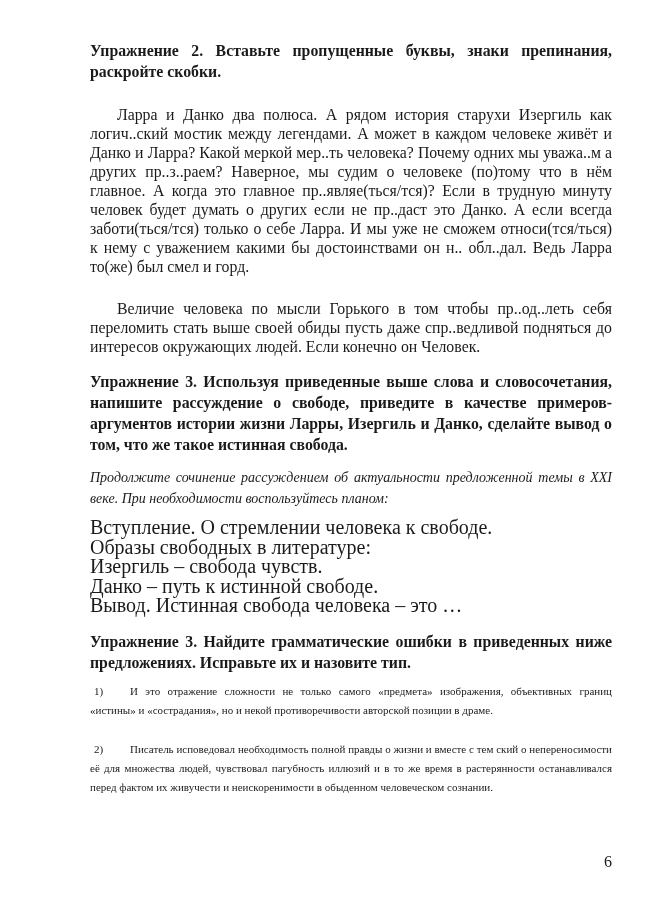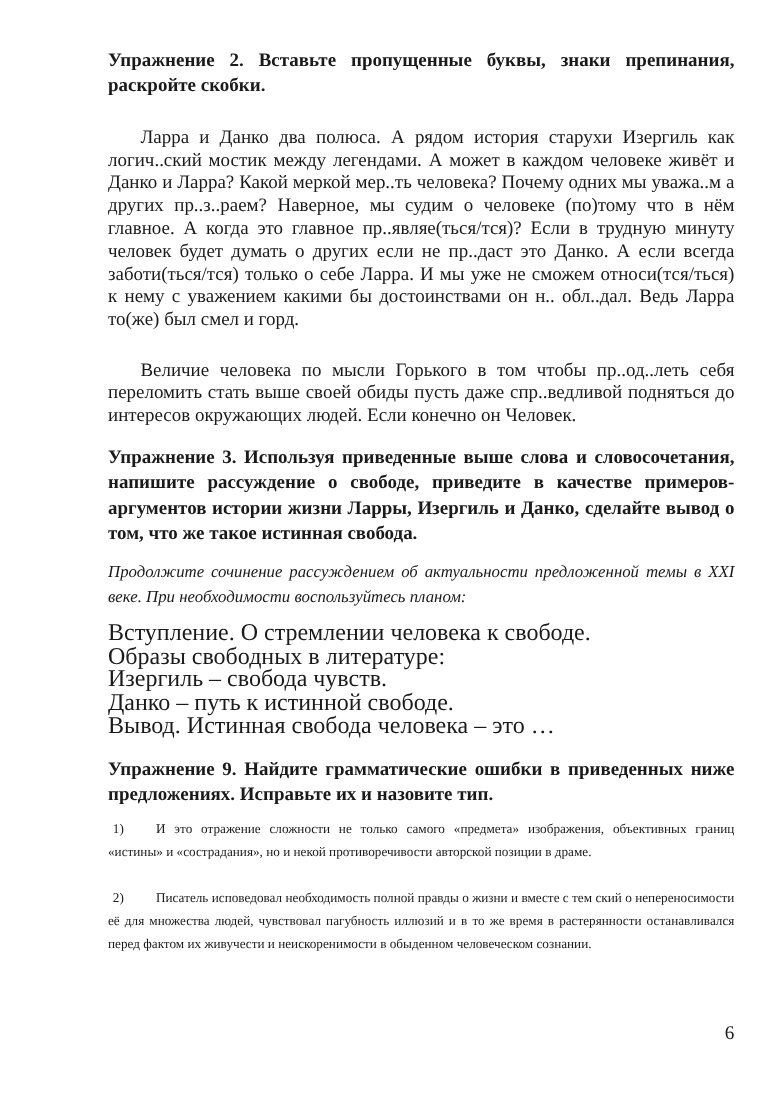--- a/index.html
+++ b/index.html
@@ -92,21 +92,21 @@
     <p class="intro-italic">Продолжите сочинение рассуждением об актуальности предложенной темы в XXI веке. При необходимости воспользуйтесь планом:</p>
 
     <div>
       <p class="plan-line">Вступление. О стремлении человека к свободе.</p>
       <p class="plan-line">Образы свободных в литературе:</p>
       <p class="plan-line">Изергиль – свобода чувств.</p>
       <p class="plan-line">Данко – путь к истинной свободе.</p>
       <p class="plan-line">Вывод. Истинная свобода человека – это …</p>
     </div>
 
-    <p class="heading mt mb">Упражнение 9. Найдите грамматические ошибки в приведенных ниже предложениях. Исправьте их и назовите тип.</p>
+    <p class="heading mt mb">Упражнение 3. Найдите грамматические ошибки в приведенных ниже предложениях. Исправьте их и назовите тип.</p>
 
     <p class="list-item"><span class="item-num">1)</span><span>И это отражение сложности не только самого «предмета» изображения, объективных границ «истины» и «сострадания», но и некой противоречивости авторской позиции в драме.</span></p>
 
     <p class="list-item second"><span class="item-num">2)</span><span>Писатель исповедовал необходимость полной правды о жизни и вместе с тем ский о непереносимости её для множества людей, чувствовал пагубность иллюзий и в то же время в растерянности останавливался перед фактом их живучести и неискоренимости в обыденном человеческом сознании.</span></p>
 
   </div>
 
   <div class="page-number">6</div>
 </div>
 

